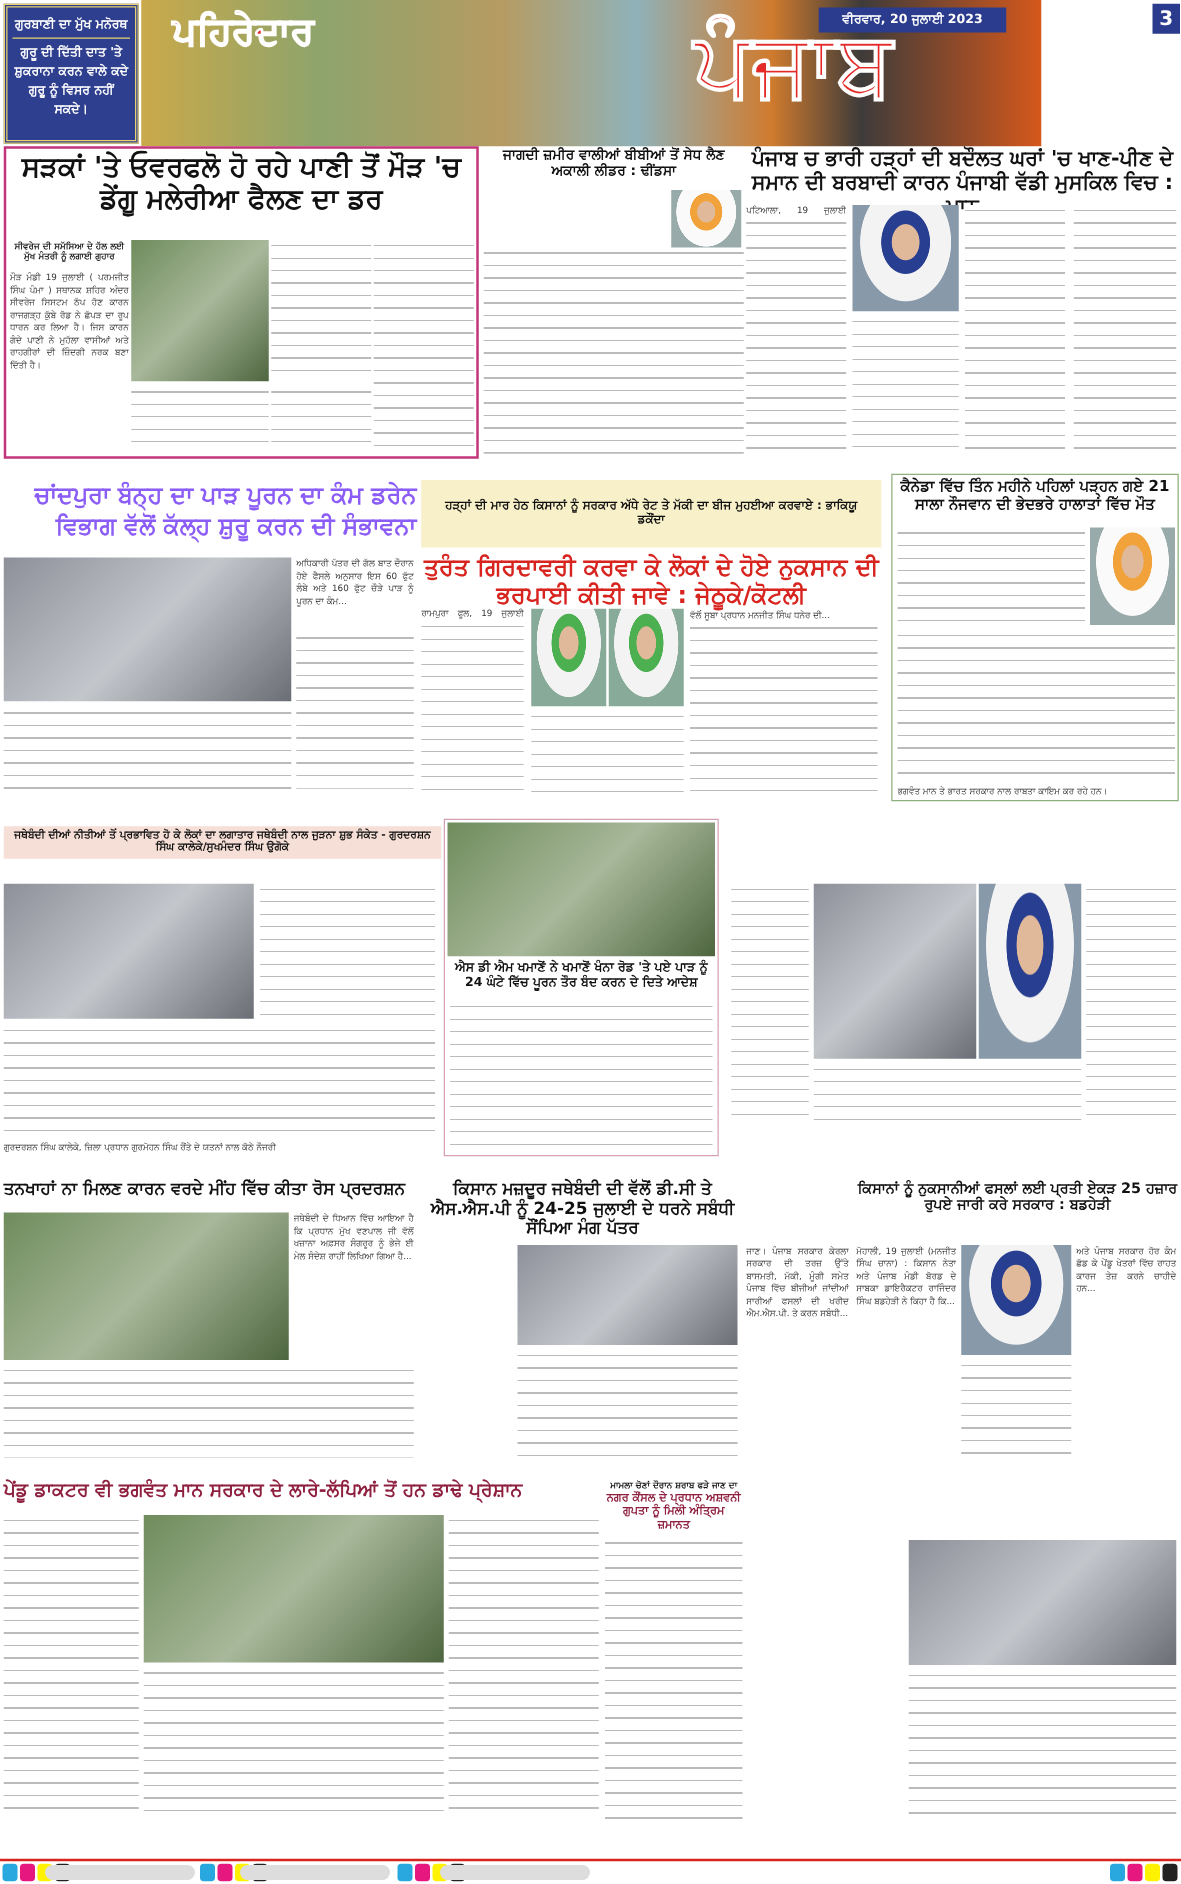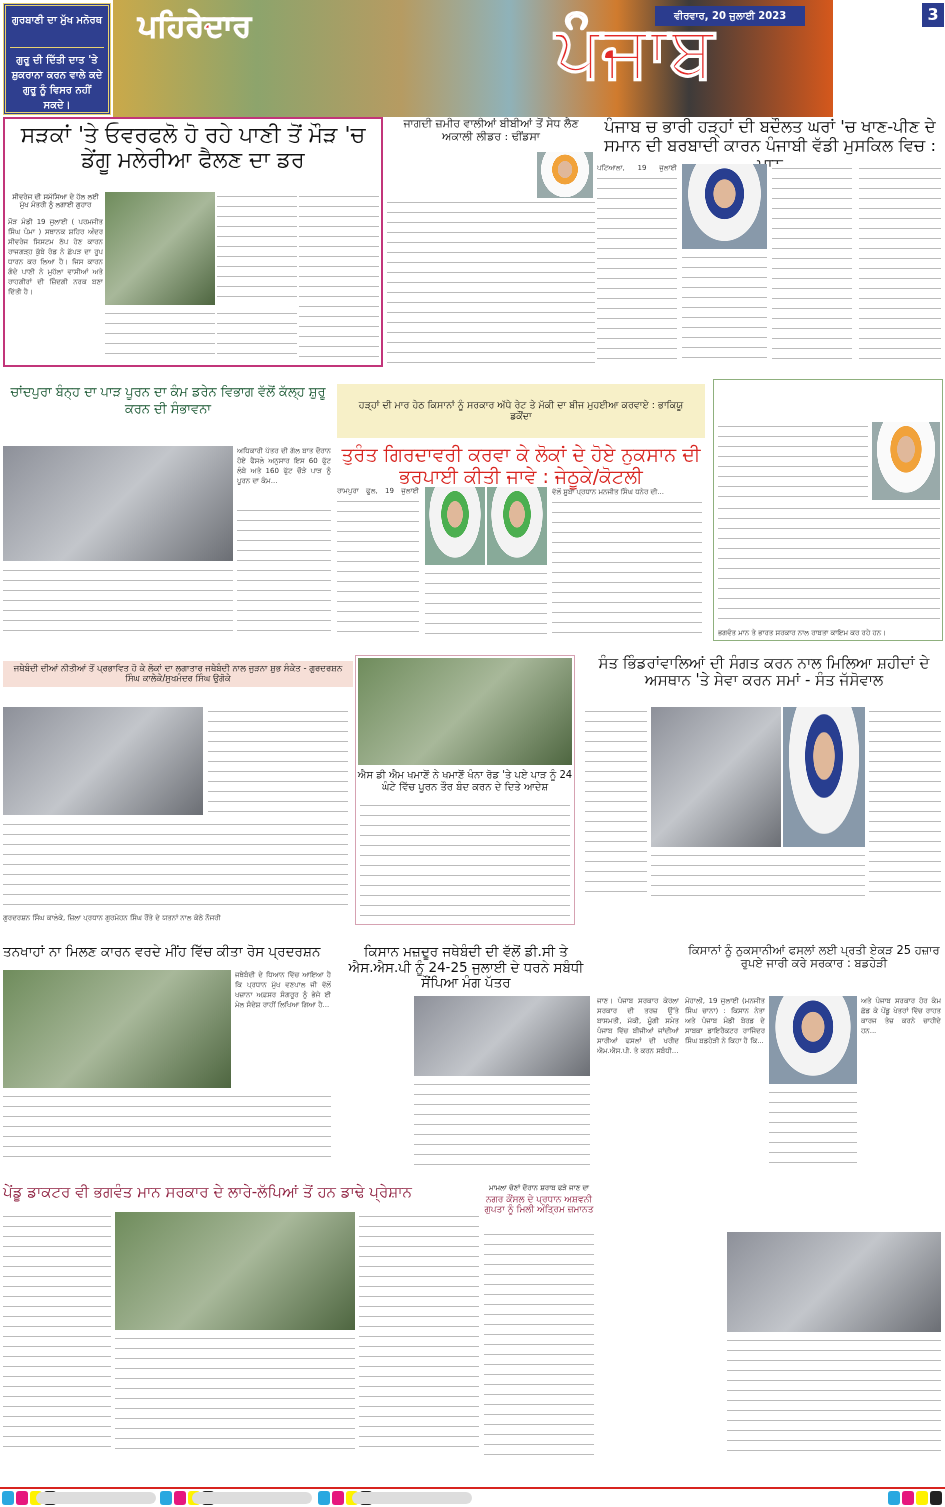--- a/index.html
+++ b/index.html
@@ -1,24 +1,24 @@
 <!DOCTYPE html>
 <html><head>
 <meta charset="utf-8">
 <style>
 *{box-sizing:border-box;margin:0;padding:0}
 body{width:945px;height:1507px;background:#fff;font-family:"DejaVu Sans",sans-serif;position:relative;overflow:hidden;color:#222}
 .abs{position:absolute}
-.hl{font-family:"DejaVu Sans",sans-serif;font-weight:normal;line-height:1.15;text-align:center}
+.hl{font-family:"DejaVu Sans",sans-serif;font-weight:bold;line-height:1.15;text-align:center}
 .body-text{font-size:7px;line-height:10px;color:#333;overflow:hidden;text-align:justify}
 .lines{background:repeating-linear-gradient(#fff 0,#fff 4px,#bbb 4px,#bbb 5px,#fff 5px,#fff 10px)}
 .photo{overflow:hidden}
 
 #mast-motto{left:3px;top:3px;width:108px;height:112px;background:#2f3f8f;border:3px double #e8d270;color:#fff;padding:6px 4px;font-size:10px;line-height:15px;text-align:center;font-weight:bold}
-#mast-motto .t{font-size:10px;margin-bottom:4px;border-bottom:1px solid #e8d270;padding-bottom:20px}
+#mast-motto .t{font-size:10px;margin-bottom:4px;border-bottom:1px solid #e8d270;padding-bottom:3px}
 #mast-art{left:113px;top:0;width:720px;height:117px;background:linear-gradient(90deg,#caa94a 0%,#8da46c 20%,#b69b62 40%,#8fb2b9 55%,#d07b2e 70%,#3e3b3a 80%,#d5581c 100%)}
 #brand1{left:138px;top:8px;font-size:30px;color:#e32a28;-webkit-text-stroke:1px #fff;font-weight:900;font-family:"DejaVu Sans",sans-serif}
 #brand2{left:555px;top:8px;font-size:72px;color:#e32a28;-webkit-text-stroke:1px #fff;font-family:"DejaVu Serif",serif;font-weight:bold}
 #dateline{left:655px;top:6px;width:150px;height:20px;background:#2b3c8e;color:#fff;font-size:10px;line-height:20px;text-align:center;font-weight:bold}
 #pageno{left:922px;top:3px;width:22px;height:24px;background:#2b3c8e;color:#fff;font-size:16px;font-weight:bold;text-align:center;line-height:24px}
 .box-pink{border:2px solid #c2357a}
 .ph-green{background:linear-gradient(135deg,#6f8c5c,#a8b89a 50%,#4e6640)}
 .ph-grey{background:linear-gradient(135deg,#8d9099,#c3c6cb 50%,#6b6e74)}
 .ph-portrait{background:radial-gradient(ellipse at 50% 35%,#e0b89a 0 18%,#f1a23a 19% 32%,#fafafa 33% 60%,#9aa 61%)}
 .ph-portrait-blue{background:radial-gradient(ellipse at 50% 35%,#e0b89a 0 18%,#283e90 19% 32%,#f3f3f3 33% 60%,#8899aa 61%)}
@@ -62,40 +62,41 @@
   <div class="hl" style="font-size:16.5px;color:#111">ਪੰਜਾਬ ਚ ਭਾਰੀ ਹੜ੍ਹਾਂ ਦੀ ਬਦੌਲਤ ਘਰਾਂ 'ਚ ਖਾਣ-ਪੀਣ ਦੇ ਸਮਾਨ ਦੀ ਬਰਬਾਦੀ ਕਾਰਨ ਪੰਜਾਬੀ ਵੱਡੀ ਮੁਸਕਿਲ ਵਿਚ : ਮਾਨ</div>
   <div class="abs body-text" style="left:0;top:45px;width:80px;height:10px">ਪਟਿਆਲਾ, 19 ਜੁਲਾਈ (ਕੁਲਦੀਪ</div>
   <div class="abs lines" style="left:0;top:56px;width:80px;height:190px"></div>
   <div class="abs photo ph-portrait-blue" style="left:85px;top:46px;width:85px;height:85px"></div>
   <div class="abs lines" style="left:85px;top:135px;width:85px;height:110px"></div>
   <div class="abs lines" style="left:175px;top:46px;width:80px;height:200px"></div>
   <div class="abs lines" style="left:262px;top:46px;width:82px;height:200px"></div>
 </div>
 
 <div class="abs" style="left:3px;top:384px;width:330px;height:255px">
-  <div class="hl" style="font-size:13px;color:#14532d;text-align:center;line-height:1.3">ਚਾਂਦਪੁਰਾ ਬੰਨ੍ਹ ਦਾ ਪਾੜ ਪੂਰਨ ਦਾ ਕੰਮ ਡਰੇਨ ਵਿਭਾਗ ਵੱਲੋਂ ਕੱਲ੍ਹ ਸ਼ੁਰੂ ਕਰਨ ਦੀ ਸੰਭਾਵਨਾ</div>
+  <div class="hl" style="font-size:19px;color:#8b5cf6;text-align:right;line-height:1.3">ਚਾਂਦਪੁਰਾ ਬੰਨ੍ਹ ਦਾ ਪਾੜ ਪੂਰਨ ਦਾ ਕੰਮ ਡਰੇਨ ਵਿਭਾਗ ਵੱਲੋਂ ਕੱਲ੍ਹ ਸ਼ੁਰੂ ਕਰਨ ਦੀ ਸੰਭਾਵਨਾ</div>
   <div class="abs photo ph-grey" style="left:0;top:62px;width:230px;height:115px"></div>
   <div class="abs body-text" style="left:234px;top:62px;width:94px;height:60px">ਅਧਿਕਾਰੀ ਪੱਤਰ ਦੀ ਗੱਲ ਬਾਤ ਦੌਰਾਨ ਹੋਏ ਫੈਸਲੇ ਅਨੁਸਾਰ ਇਸ 60 ਫੁੱਟ ਲੰਬੇ ਅਤੇ 160 ਫੁੱਟ ਚੌੜੇ ਪਾੜ ਨੂੰ ਪੂਰਨ ਦਾ ਕੰਮ...</div>
   <div class="abs lines" style="left:234px;top:122px;width:94px;height:125px"></div>
   <div class="abs lines" style="left:0;top:182px;width:230px;height:68px"></div>
 </div>
 
 <div class="abs" style="left:337px;top:384px;width:368px;height:255px">
   <div class="hl" style="font-size:9.5px;background:#f7f0c8;padding:16px;color:#111">ਹੜ੍ਹਾਂ ਦੀ ਮਾਰ ਹੇਠ ਕਿਸਾਨਾਂ ਨੂੰ ਸਰਕਾਰ ਅੱਧੇ ਰੇਟ ਤੇ ਮੱਕੀ ਦਾ ਬੀਜ ਮੁਹਈਆ ਕਰਵਾਏ : ਭਾਕਿਯੂ ਡਕੌਂਦਾ</div>
   <div class="hl" style="font-size:19px;color:#d8241f;margin-top:6px">ਤੁਰੰਤ ਗਿਰਦਾਵਰੀ ਕਰਵਾ ਕੇ ਲੋਕਾਂ ਦੇ ਹੋਏ ਨੁਕਸਾਨ ਦੀ ਭਰਪਾਈ ਕੀਤੀ ਜਾਵੇ : ਜੇਠੂਕੇ/ਕੋਟਲੀ</div>
   <div class="abs body-text" style="left:0;top:102px;width:82px;height:10px">ਰਾਮਪੁਰਾ ਫੂਲ, 19 ਜੁਲਾਈ (ਕੁਲਪ੍ਰੀਤ ਫੋਕਸ)-</div>
   <div class="abs lines" style="left:0;top:113px;width:82px;height:138px"></div>
   <div class="abs photo ph-portrait-green" style="left:88px;top:103px;width:60px;height:78px"></div>
   <div class="abs photo ph-portrait-green" style="left:150px;top:103px;width:60px;height:78px"></div>
   <div class="abs lines" style="left:88px;top:185px;width:122px;height:66px"></div>
   <div class="abs body-text" style="left:215px;top:103px;width:150px;height:10px">ਵੱਲੋਂ ਸੂਬਾ ਪ੍ਰਧਾਨ ਮਨਜੀਤ ਸਿੰਘ ਧਨੇਰ ਦੀ...</div>
   <div class="abs lines" style="left:215px;top:114px;width:150px;height:137px"></div>
 </div>
 
 <div class="abs" style="left:713px;top:379px;width:230px;height:262px;border:1px solid #8fb07e">
+  <div class="hl" style="font-size:12px;color:#111;padding:3px">ਕੈਨੇਡਾ ਵਿੱਚ ਤਿੰਨ ਮਹੀਨੇ ਪਹਿਲਾਂ ਪੜ੍ਹਨ ਗਏ 21 ਸਾਲਾ ਨੌਜਵਾਨ ਦੀ ਭੇਦਭਰੇ ਹਾਲਾਤਾਂ ਵਿੱਚ ਮੌਤ</div>
   <div class="abs lines" style="left:4px;top:42px;width:150px;height:78px"></div>
   <div class="abs photo ph-portrait" style="left:158px;top:42px;width:68px;height:78px"></div>
   <div class="abs lines" style="left:4px;top:124px;width:222px;height:120px"></div>
   <div class="abs body-text" style="left:4px;top:248px;width:222px;height:10px">ਭਗਵੰਤ ਮਾਨ ਤੇ ਭਾਰਤ ਸਰਕਾਰ ਨਾਲ ਰਾਬਤਾ ਕਾਇਮ ਕਰ ਰਹੇ ਹਨ।</div>
 </div>
 
 <div class="abs" style="left:3px;top:655px;width:350px;height:270px">
   <div class="hl" style="font-size:8.5px;background:#f6dfd7;padding:3px;margin-top:6px;color:#111">ਜਥੇਬੰਦੀ ਦੀਆਂ ਨੀਤੀਆਂ ਤੋਂ ਪ੍ਰਭਾਵਿਤ ਹੋ ਕੇ ਲੋਕਾਂ ਦਾ ਲਗਾਤਾਰ ਜਥੇਬੰਦੀ ਨਾਲ ਜੁੜਨਾ ਸ਼ੁਭ ਸੰਕੇਤ - ਗੁਰਦਰਸ਼ਨ ਸਿੰਘ ਕਾਲੇਕੇ/ਸੁਖਮੰਦਰ ਸਿੰਘ ਉਗੋਕੇ</div>
   <div class="abs photo ph-grey" style="left:0;top:52px;width:200px;height:108px"></div>
   <div class="abs lines" style="left:205px;top:52px;width:140px;height:108px"></div>
@@ -103,21 +104,20 @@
   <div class="abs body-text" style="left:0;top:258px;width:345px;height:10px">ਗੁਰਦਰਸ਼ਨ ਸਿੰਘ ਕਾਲੇਕੇ, ਜ਼ਿਲਾ ਪ੍ਰਧਾਨ ਗੁਰਮੋਹਨ ਸਿੰਘ ਰੌਂਤੇ ਦੇ ਯਤਨਾਂ ਨਾਲ ਕੋਠੇ ਨੌਜਰੀ</div>
 </div>
 
 <div class="abs" style="left:355px;top:655px;width:220px;height:270px;border:1px solid #d6a2b2">
   <div class="abs photo ph-green" style="left:2px;top:2px;width:214px;height:107px"></div>
   <div class="abs hl" style="left:0;top:113px;width:218px;font-size:10px;color:#111">ਐਸ ਡੀ ਐਮ ਖਮਾਣੋਂ ਨੇ ਖਮਾਣੋਂ ਖੰਨਾ ਰੋਡ 'ਤੇ ਪਏ ਪਾੜ ਨੂੰ 24 ਘੰਟੇ ਵਿੱਚ ਪੂਰਨ ਤੌਰ ਬੰਦ ਕਰਨ ਦੇ ਦਿਤੇ ਆਦੇਸ਼</div>
   <div class="abs lines" style="left:4px;top:145px;width:210px;height:120px"></div>
 </div>
 
 <div class="abs" style="left:585px;top:655px;width:358px;height:270px">
-  <div class="hl" style="font-size:15px;color:#111">ਸੰਤ ਭਿੰਡਰਾਂਵਾਲਿਆਂ ਦੀ ਸੰਗਤ ਕਰਨ ਨਾਲ ਮਿਲਿਆ ਸ਼ਹੀਦਾਂ ਦੇ ਅਸਥਾਨ 'ਤੇ ਸੇਵਾ ਕਰਨ ਸਮਾਂ - ਸੰਤ ਜੱਸੋਵਾਲ</div>
   <div class="abs lines" style="left:0;top:52px;width:62px;height:190px"></div>
   <div class="abs photo ph-grey" style="left:66px;top:52px;width:130px;height:140px"></div>
   <div class="abs photo ph-portrait-blue" style="left:198px;top:52px;width:82px;height:140px"></div>
   <div class="abs lines" style="left:284px;top:52px;width:72px;height:190px"></div>
   <div class="abs lines" style="left:66px;top:196px;width:214px;height:46px"></div>
 </div>
 
 <div class="abs" style="left:3px;top:944px;width:330px;height:225px">
   <div class="hl" style="font-size:13.5px;color:#111;text-align:left">ਤਨਖਾਹਾਂ ਨਾ ਮਿਲਣ ਕਾਰਨ ਵਰਦੇ ਮੀਂਹ ਵਿੱਚ ਕੀਤਾ ਰੋਸ ਪ੍ਰਦਰਸ਼ਨ</div>
   <div class="abs photo ph-green" style="left:0;top:26px;width:228px;height:118px"></div>

